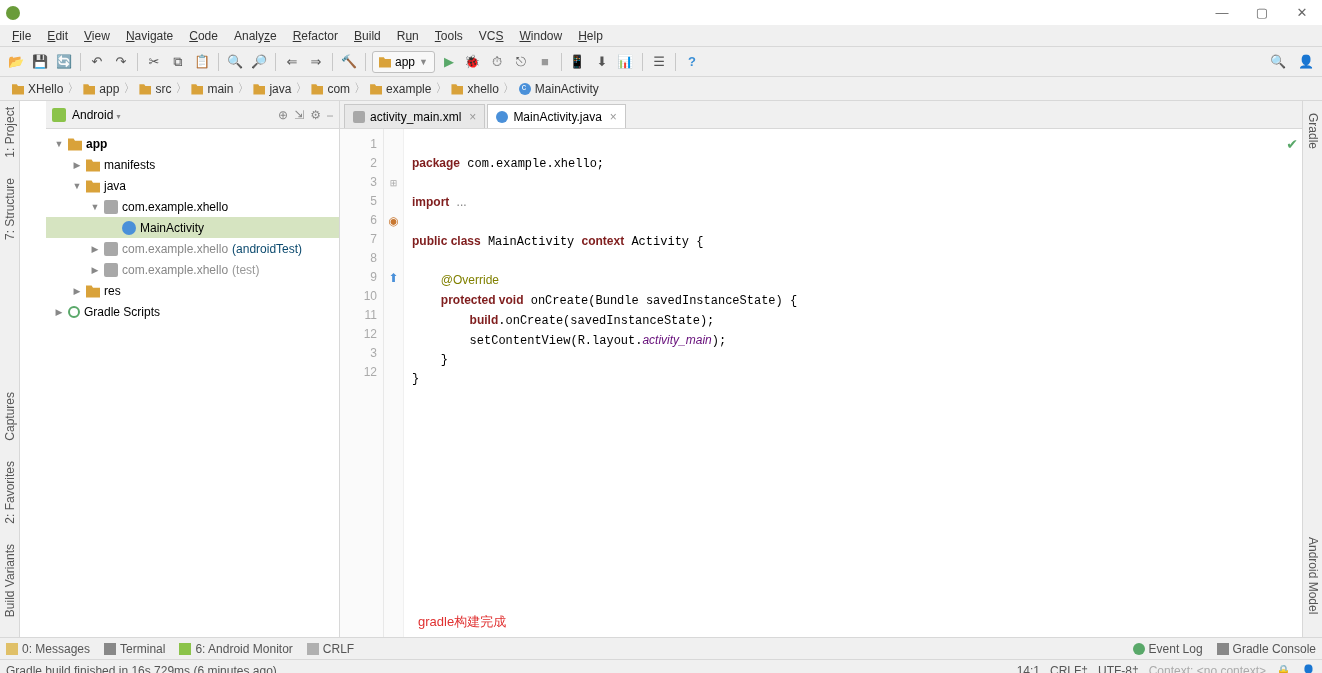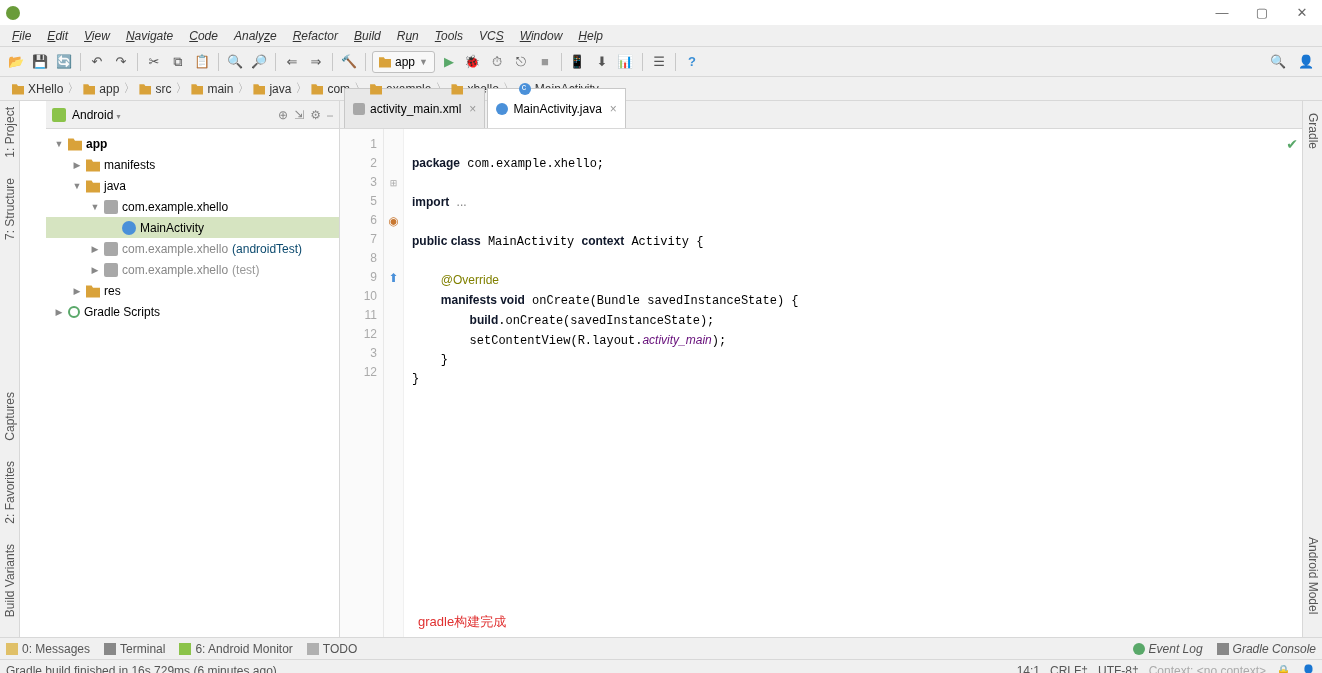--- a/index.html
+++ b/index.html
@@ -2,21 +2,21 @@
 <html><head>
 <meta charset="utf-8">
 <style>
 * { margin:0; padding:0; box-sizing:border-box; font-family:"Segoe UI",Tahoma,sans-serif; font-size:12px; }
 body { background:#f0f0f0; width:1322px; height:673px; overflow:hidden; position:relative; }
 .titlebar { height:25px; background:#fff; display:flex; align-items:center; padding:0 6px; color:#666; }
 .titlebar .app-icon { width:14px; height:14px; background:#6a9c3a; border-radius:50%; margin-right:6px; }
 .win-controls { position:absolute; right:0; top:0; display:flex; }
 .win-controls div { width:40px; height:25px; display:flex; align-items:center; justify-content:center; color:#666; font-size:13px; }
 .menubar { height:22px; background:#f0f0f0; display:flex; align-items:center; padding:0 4px; border-bottom:1px solid #d8d8d8; }
-.menubar span { padding:0 8px; color:#333; cursor:default;font-style:italic; }
+.menubar span { padding:0 8px; color:#333; cursor:default; }
 .menubar span u { text-decoration:underline; }
 .toolbar { height:30px; background:#f0f0f0; display:flex; align-items:center; padding:0 6px; gap:4px; border-bottom:1px solid #d8d8d8; }
 .tbtn { width:20px; height:20px; display:flex; align-items:center; justify-content:center; color:#555; font-size:13px; }
 .tsep { width:1px; height:18px; background:#c8c8c8; margin:0 2px; }
 .run-cfg { display:flex; align-items:center; height:22px; border:1px solid #c0c0c0; border-radius:3px; padding:0 6px; gap:4px; background:#f8f8f8; }
 .breadcrumb { height:24px; background:#f0f0f0; display:flex; align-items:center; padding:0 6px; border-bottom:1px solid #d8d8d8; }
 .bc { display:flex; align-items:center; gap:4px; padding:0 6px; color:#333; }
 .bc .ic { width:12px; height:12px; }
 .bc-sep { color:#999; margin:0 -2px; }
 .ic-folder { background:#d9a23a; clip-path:polygon(0 15%,40% 15%,50% 30%,100% 30%,100% 100%,0 100%); }
@@ -34,41 +34,41 @@
 .tree-row.sel { background:#d6e4c1; }
 .tree-row.dim { color:#888; }
 .tw { width:10px; color:#888; font-size:9px; text-align:center; }
 .ti { width:14px; height:14px; }
 .ti.fld { background:#d9a23a; clip-path:polygon(0 15%,40% 15%,50% 30%,100% 30%,100% 100%,0 100%); }
 .ti.pkg { background:#a8a8a8; border-radius:2px; }
 .ti.cls { background:#4a90d9; border-radius:50%; }
 .ti.grd { width:12px;height:12px;border:2px solid #59a869;border-radius:50%; }
 .editor { flex:1; display:flex; flex-direction:column; background:#fff; }
 .tabs { height:28px; background:#f0f0f0; border-bottom:1px solid #d8d8d8; display:flex; align-items:flex-end; padding-left:4px; }
-.tab { height:40px; display:flex; align-items:center; padding:0 8px; gap:5px; background:#e8e8e8; border:1px solid #c8c8c8; border-bottom:none; margin-right:2px; font-size:11px; }
+.tab { height:24px; display:flex; align-items:center; padding:0 8px; gap:5px; background:#e8e8e8; border:1px solid #c8c8c8; border-bottom:none; margin-right:2px; font-size:11px; }
 .tab.act { background:#fff; }
 .tab .x { color:#999; margin-left:3px; }
 .code-wrap { flex:1; display:flex; position:relative; }
 .gutter { width:44px; background:#fafafa; border-right:1px solid #e8e8e8; text-align:right; padding:6px 6px 0 0; color:#aaa; font-family:Consolas,monospace; font-size:11px; line-height:19px; }
 .gutter-marks { width:20px; background:#fafafa; border-right:1px solid #f0f0f0; padding-top:6px; }
 .gm { height:19px; display:flex; align-items:center; justify-content:center; }
 .code { flex:1; padding:6px 0 0 8px; font-family:Consolas,"Courier New",monospace; font-size:12px; line-height:19px; white-space:pre; position:relative; }
-.kw { color:#0f172a; font-weight:bold; }
+.kw { color:#7f1d1d; font-weight:bold; }
 .ann { color:#808000; }
 .fld3 { color:#660e7a; font-style:italic; }
 .cmt { color:#808080; }
 .hl-line { position:absolute; left:0; right:0; height:19px; background:#fffae3; z-index:-1; }
 .overlay-txt { position:absolute; bottom:6px; left:14px; color:#e03030; font-size:13px; font-family:SimSun,sans-serif; }
 .green-chk { position:absolute; right:4px; top:6px; color:#59a869; font-size:14px; }
 .right-gutter { width:20px; background:#f0f0f0; border-left:1px solid #d8d8d8; }
 .rg-item { writing-mode:vertical-rl; color:#555; margin-top:8px; font-size:11px; padding:4px 3px; }
 .bottom-tabs { height:22px; background:#f0f0f0; border-top:1px solid #d8d8d8; display:flex; align-items:center; padding:0 6px; gap:14px; }
 .bt { display:flex; align-items:center; gap:4px; color:#555; font-size:11px; }
 .bt .bic { width:12px; height:12px; }
-.bottom-right { margin-left:auto; display:flex; gap:14px;font-style:italic; }
+.bottom-right { margin-left:auto; display:flex; gap:14px; }
 .status { height:22px; background:#f0f0f0; border-top:1px solid #d8d8d8; display:flex; align-items:center; padding:0 6px; color:#555; font-size:11px; }
 .status-right { margin-left:auto; display:flex; gap:10px; align-items:center; }
 .ctx { color:#aaa; }
 .dd::after { content:"▾"; margin-left:3px; font-size:8px; color:#888; }
 </style>
 </head>
 <body>
 
 <div class="titlebar">
   <div class="app-icon"></div>
@@ -313,21 +313,21 @@
           <div class="gm"></div>
       </div>
       <div class="code">
 <div class="hl-line" style="top:228px"></div><span class="kw">package</span> com.example.xhello;
 
 <span class="kw">import</span> <span class="cmt">...</span>
 
 <span class="kw">public class</span> MainActivity <span class="kw">context</span> Activity {
 
     <span class="ann">@Override</span>
-    <span class="kw">manifests void</span> onCreate(Bundle savedInstanceState) {
+    <span class="kw">protected void</span> onCreate(Bundle savedInstanceState) {
         <span class="kw">build</span>.onCreate(savedInstanceState);
         setContentView(R.layout.<span class="fld3">activity_main</span>);
     }
 }
 <span class="green-chk">✔</span>
 <div class="overlay-txt">gradle构建完成</div>
       </div>
     </div>
   </div>
 
@@ -345,21 +345,21 @@
   <div class="bt">
       <span class="bic" style="background:#888"></span>
       <span>Terminal</span>
     </div>
   <div class="bt">
       <span class="bic" style="background:#8bc34a"></span>
       <span>6: Android Monitor</span>
     </div>
   <div class="bt">
       <span class="bic" style="background:#b0b0b0"></span>
-      <span>TODO</span>
+      <span>CRLF</span>
     </div>
   <div class="bottom-right">
     <div class="bt">
         <span class="bic" style="background:#59a869;border-radius:50%"></span>
         <span>Event Log</span>
       </div>
     <div class="bt">
         <span class="bic" style="background:#888"></span>
         <span>Gradle Console</span>
       </div>

